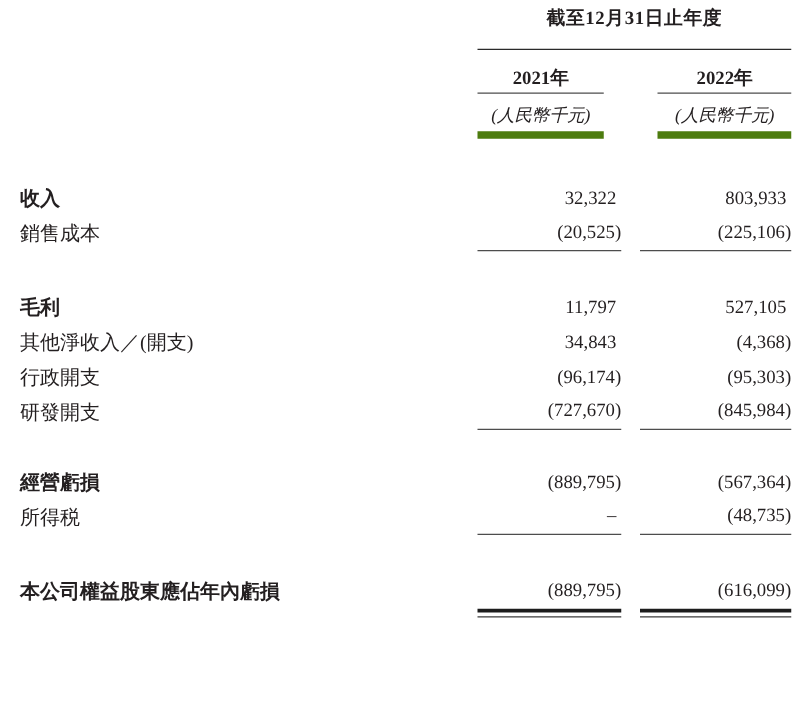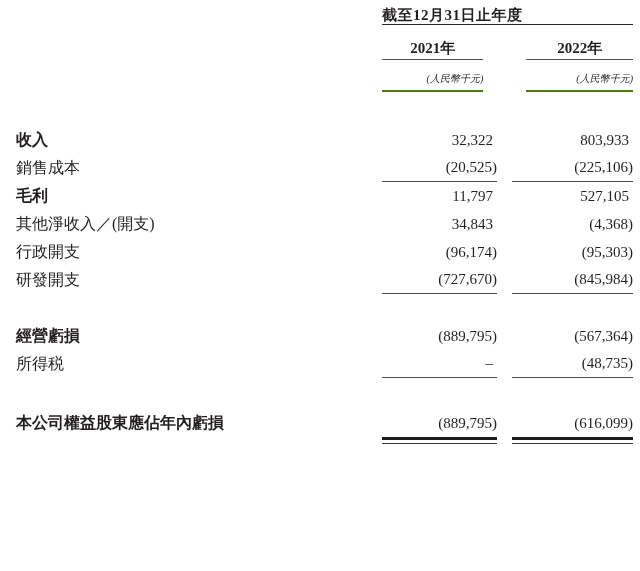--- a/index.html
+++ b/index.html
@@ -9,54 +9,54 @@
     color: #231f20;
     font-family: "Liberation Serif", "DejaVu Serif", serif;
   }
   .page { position: relative; width: 640px; height: 571px; overflow: hidden; }
 
   
   .head { display: flex; padding-top: 7px; }
   .head-spacer { width: 382px; }
   .head-cols { width: 251px; }
   .period-title {
-    text-align: left;
+    text-align: center;
     font-weight: bold;
     font-size: 15px;
     line-height: 16px;
-    padding-bottom: 1px;
+    padding-bottom: 16px;
     border-bottom: 1.5px solid #2a2a2a;
     letter-spacing: 0.5px;
   }
   .hrow { display: flex; gap: 15px; }
   .hcell-a { width: 115px; }
   .hcell-b { width: 121px; }
   .gapcol { width: 15px; }
   .year-cell {
     text-align: center;
     font-weight: bold;
     font-size: 15px;
     line-height: 20px;
     padding-top: 13px;
     padding-bottom: 1px;
     border-bottom: 1px solid #4d4d4d;
   }
   .unit-cell {
-    text-align: right;
+    text-align: center;
     font-style: italic;
-    font-size: 10px;
+    font-size: 14px;
     line-height: 20px;
     padding-top: 9px;
     padding-bottom: 1px;
-    border-bottom: 2px solid #4d7c0f;
+    border-bottom: 6px solid #4d7c0f;
   }
 
   
   #sections { margin-top: 34px; }
-  .section-s2 { }
+  .section-s2 { margin-top: 31px; }
   .section-s3 { margin-top: 33px; }
   .section-s4 { margin-top: 28px; }
   .section-s5 { margin-top: 31px; }
   .row { display: flex; height: 28px; }
   .lbl {
     width: 382px;
     padding-left: 16px;
     font-size: 16px;
     box-sizing: border-box;
     display: flex; align-items: center; text-align: center;

